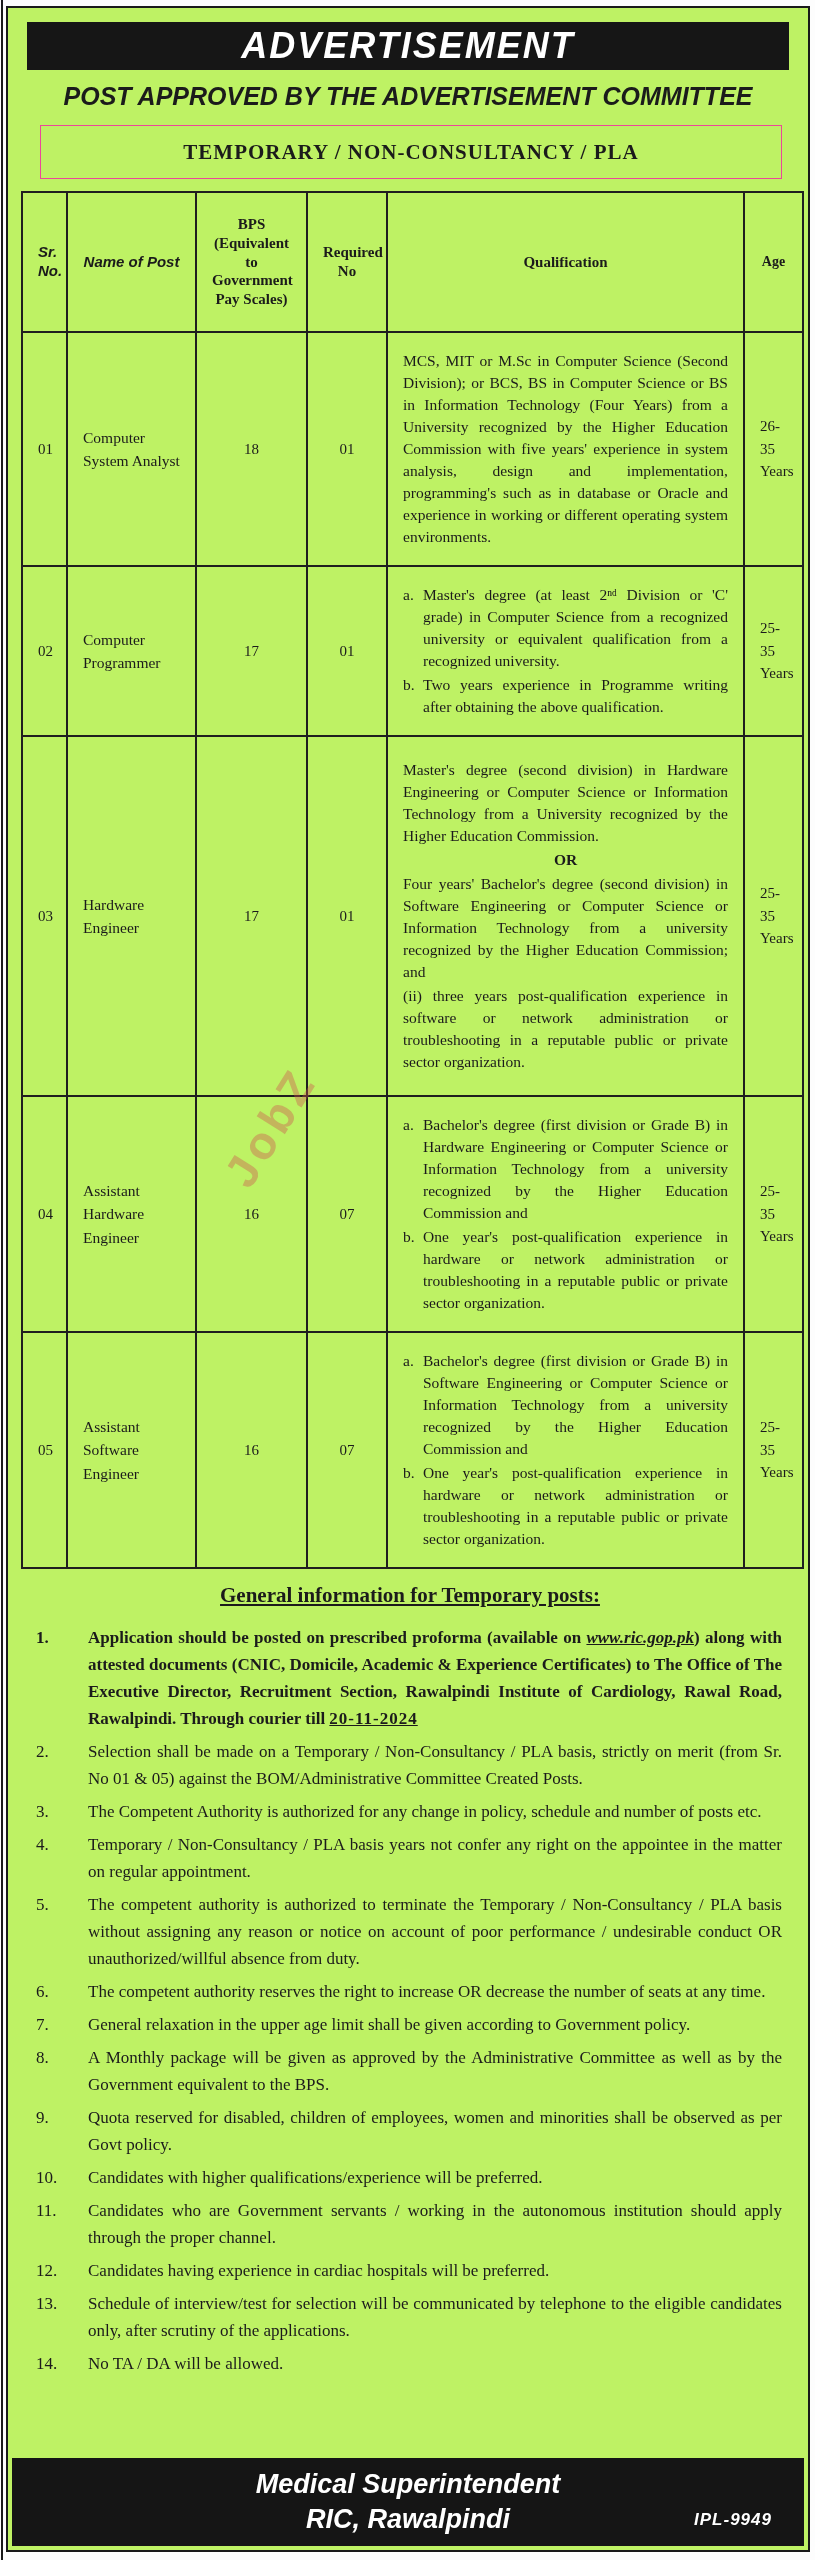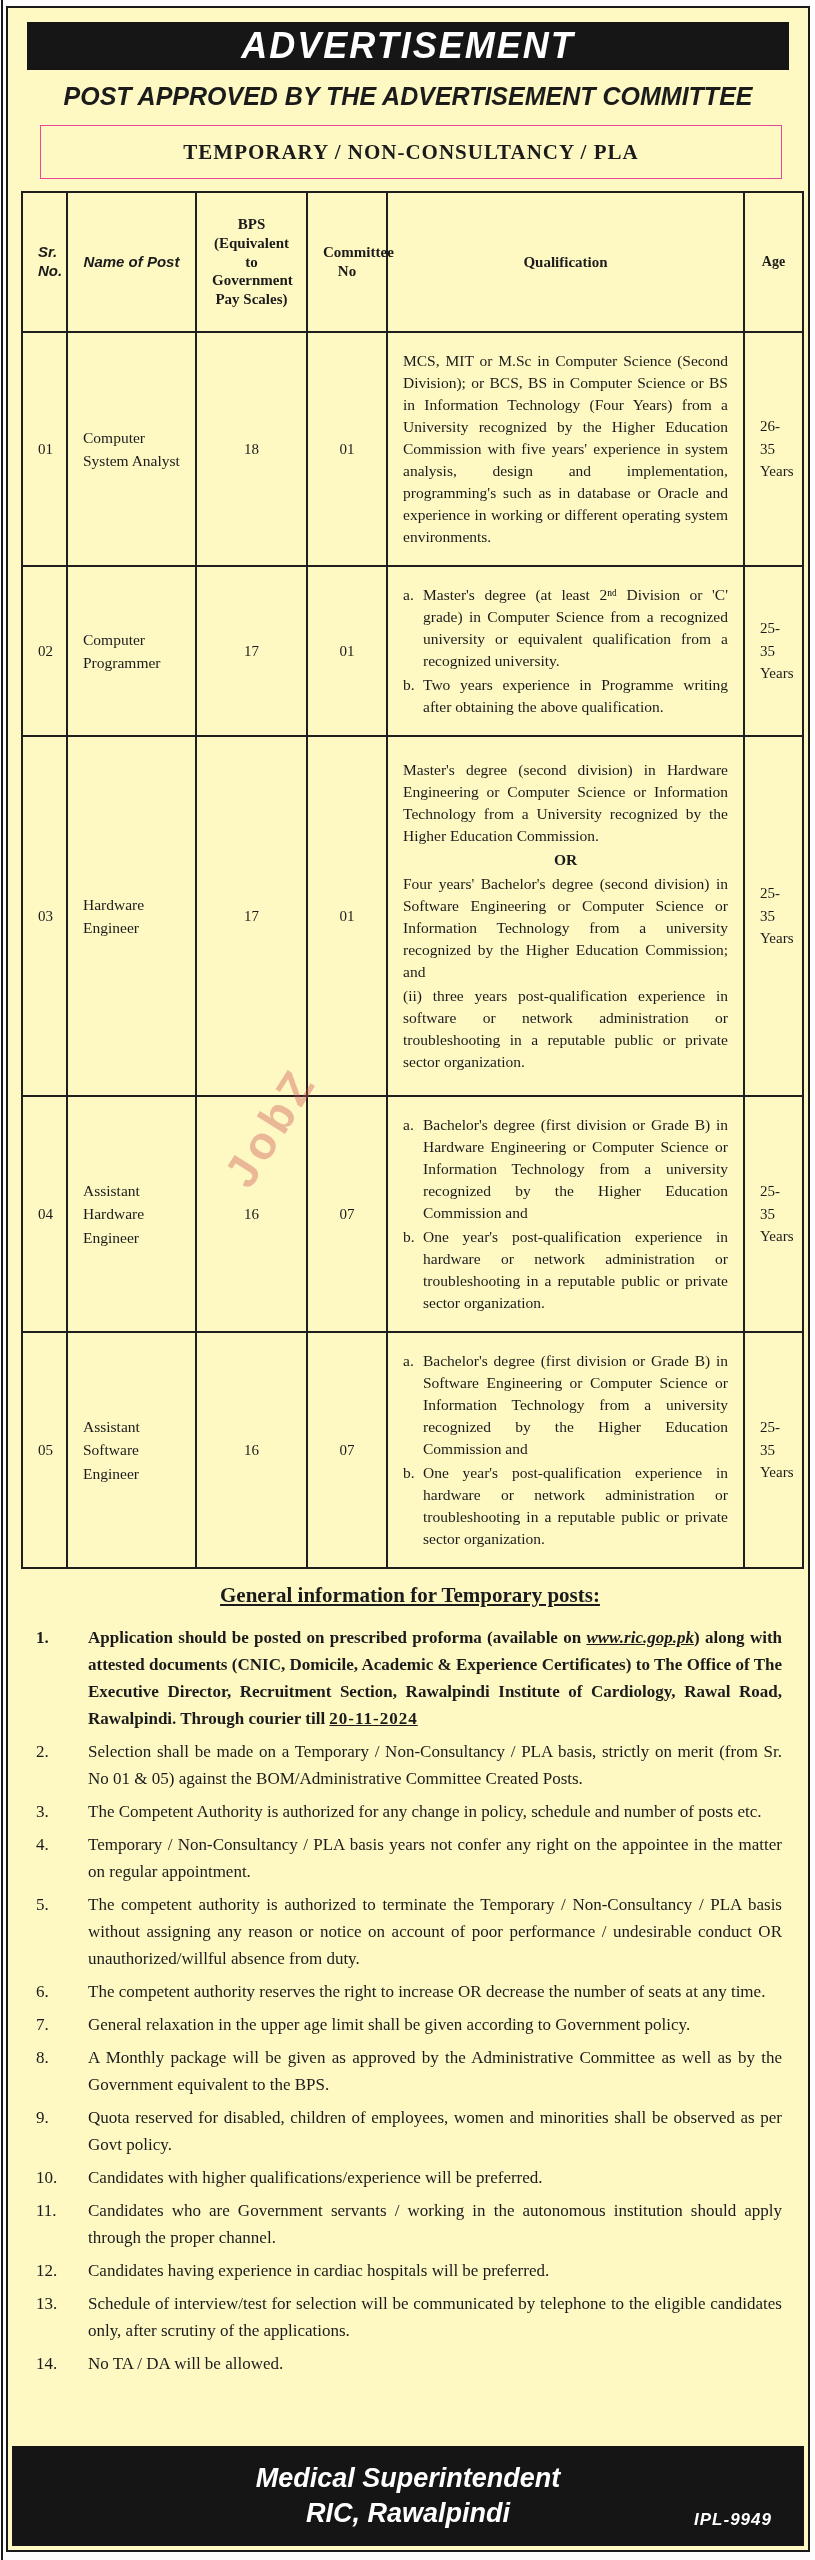--- a/index.html
+++ b/index.html
@@ -1,19 +1,19 @@
 <!DOCTYPE html>
 <html><head>
 <meta charset="utf-8">
 <style>
   html,body{margin:0;padding:0;background:#fdfdfd;}
   .page{position:relative;width:815px;height:2560px;background:#fdfdfd;overflow:hidden;
         font-family:"Liberation Serif", serif;color:#1b1b1b;}
   .edge-line{position:absolute;left:1px;top:0;bottom:0;width:2px;background:#1a1a1a;}
-  .ad{position:absolute;top:6px;left:6px;right:5px;bottom:8px;border:2px solid #1a1a1a;background:#fef9c3;}
+  .ad{position:absolute;top:6px;left:6px;right:5px;bottom:8px;border:2px solid #1a1a1a;background:#bef264;}
 
   .banner{margin:14px 19px 0 19px;height:48px;background:#161616;display:flex;align-items:center;justify-content:center;}
   .banner span{color:#fff;font-family:"Liberation Sans", sans-serif;font-weight:bold;font-style:italic;
                font-size:36px;letter-spacing:2px;}
   .subtitle{margin:12px 10px 0 10px;text-align:center;font-family:"Liberation Sans", sans-serif;
             font-weight:bold;font-style:italic;font-size:25px;}
   .category-box{margin:14px 26px 0 32px;height:52px;border:1px solid #ec4899;
                 display:flex;align-items:center;justify-content:center;}
   .category-box span{font-weight:bold;font-size:21px;letter-spacing:1px;}
 
@@ -43,21 +43,21 @@
   .general-info{margin:14px 24px 0 28px;}
   .gi-heading{font-weight:bold;font-size:21px;text-decoration:underline;margin-bottom:16px;text-align:center;}
   .gi-list{}
   .gi-item{display:flex;margin-bottom:6px;font-size:17px;line-height:27px;}
   .gi-no{flex:0 0 52px;}
   .gi-text{flex:1;text-align:justify;padding-right:2px;}
   .gi-item:first-child{font-weight:bold;}
   .gi-link{font-style:italic;text-decoration:underline;}
   .gi-date{font-weight:bold;text-decoration:underline;letter-spacing:1px;}
 
-  .footer{position:absolute;left:4px;right:4px;bottom:4px;height:100px;background:#151515;color:#fff;
+  .footer{position:absolute;left:4px;right:4px;bottom:4px;height:88px;background:#151515;color:#fff;
           font-family:"Liberation Sans", sans-serif;font-weight:bold;font-style:italic;
           display:flex;flex-direction:column;align-items:center;justify-content:center;gap:4px;text-align:right;}
   .footer-line1{font-size:27px;}
   .footer-line2{font-size:27px;}
   .footer-ref{position:absolute;right:32px;bottom:16px;font-size:17px;letter-spacing:1px;}
 
   .watermark{position:absolute;left:205px;top:1160px;transform:rotate(-58deg);transform-origin:left top;
              color:rgba(205,80,80,0.38);font-family:"Liberation Sans", sans-serif;font-weight:bold;
              font-size:46px;letter-spacing:5px;pointer-events:none;}
 </style>
@@ -89,21 +89,21 @@
       </colgroup>
       <thead>
         <tr>
           <th class="th-sr">Sr.
 No.</th>
           <th class="th-post">Name of Post</th>
           <th class="th-bps">BPS
 (Equivalent to
 Government
 Pay Scales)</th>
-          <th class="th-req">Committee
+          <th class="th-req">Required
 No</th>
           <th class="th-qual">Qualification</th>
           <th class="th-age">Age</th>
         </tr>
       </thead>
       <tbody>
           <tr>
             <td class="c-sr">01</td>
             <td class="c-post">Computer System Analyst</td>
             <td class="c-bps">18</td>

